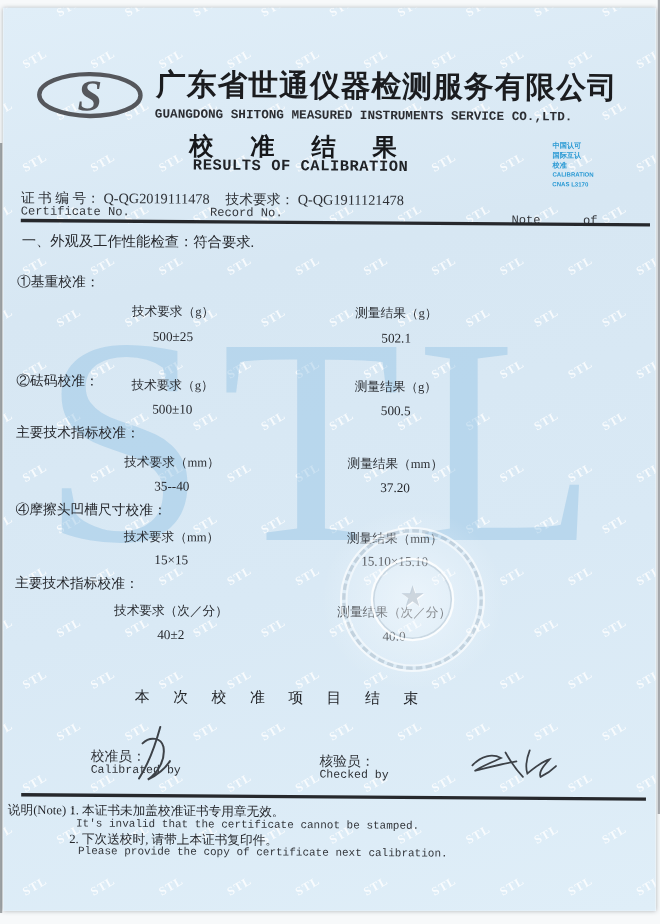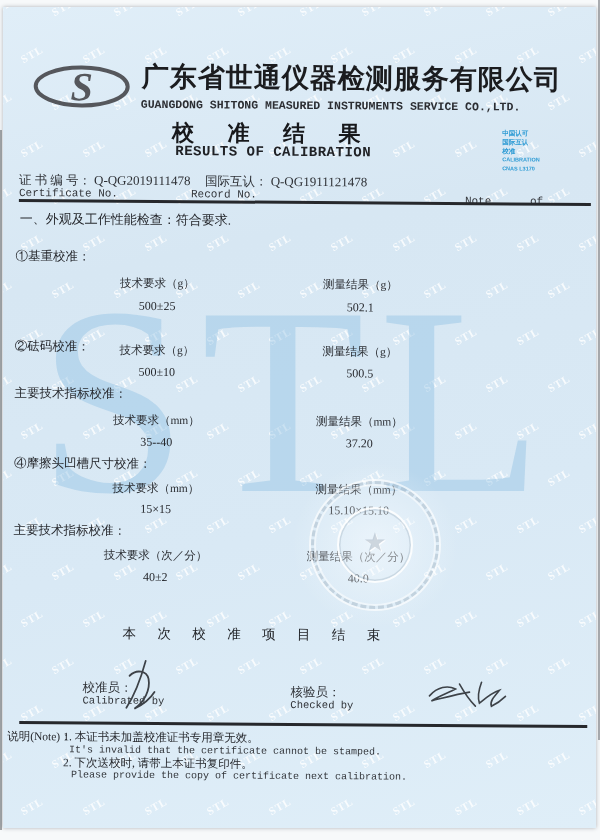--- a/index.html
+++ b/index.html
@@ -282,21 +282,21 @@
         <div style="font-size:5.5px;">CALIBRATION</div>
         <div style="font-size:5.5px;">CNAS L3170</div>
       </div>
 
       <div class="abs lab-cn" style="left:16px;top:165px;">
         <span>证 书 编 号：</span>
         <span class="val">Q-QG2019111478</span>
       </div>
       <div class="abs lab-en" style="left:16px;top:180px;">Certificate No.</div>
       <div class="abs lab-cn" style="left:202px;top:165px;">
-        <span>国际互认：</span>
+        <span>技术要求：</span>
         <span class="val">Q-QG1911121478</span>
       </div>
       <div class="abs lab-en" style="left:188px;top:180px;">Record No.</div>
       <div class="abs lab-en" style="left:462px;top:185px;">Note</div>
       <div class="abs lab-en" style="left:527px;top:185px;">of</div>
 
       <div class="rule" style="left:16px;top:192px;width:572px;"></div>
 
       <div class="abs item-line" style="left:17px;top:203px;">一、外观及工作性能检查：符合要求.</div>
 

